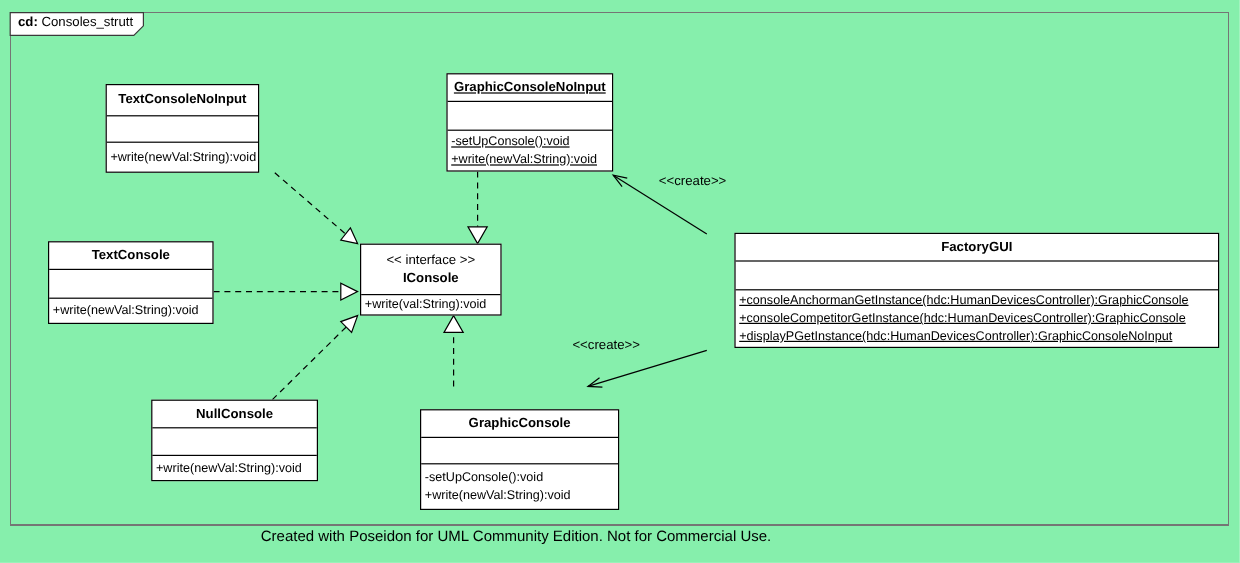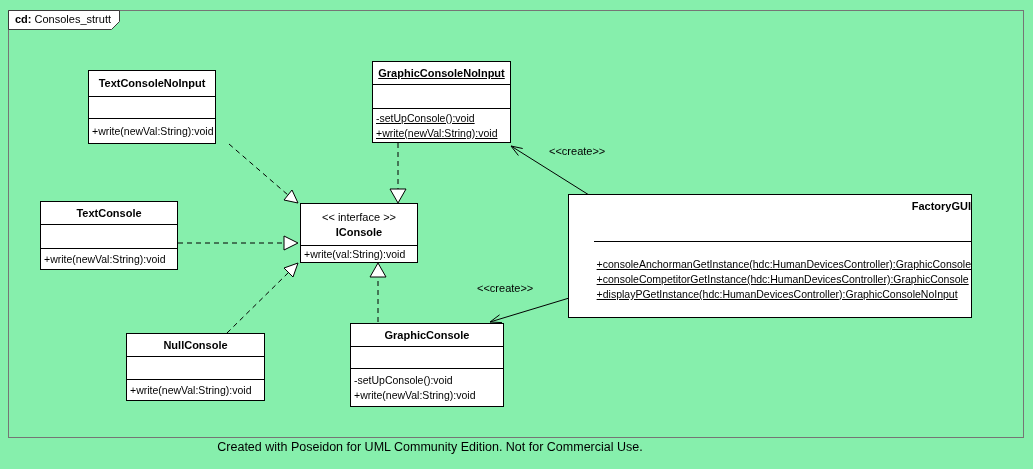--- a/index.html
+++ b/index.html
@@ -131,32 +131,32 @@
   <div class="uml-class" style="left:88px; top:333px; width:139px; height:68px;margin-left:38px;">
     <div class="uml-title" style="height:22px;">
         <span class="uml-name">NullConsole</span>
       </div>
     <div class="uml-attrs" style="height:23px;"></div>
     <div class="uml-methods">
       <div class="uml-method">+write(newVal:String):void</div>
     </div>
   </div>
 
-  <div class="uml-class" style="left:350px; top:323px; width:154px; height:84px;">
+  <div class="uml-class" style="left:350px; top:341px; width:166px; height:84px;">
     <div class="uml-title" style="height:22px;">
         <span class="uml-name">GraphicConsole</span>
       </div>
     <div class="uml-attrs" style="height:22px;"></div>
     <div class="uml-methods">
       <div class="uml-method">-setUpConsole():void</div>
       <div class="uml-method">+write(newVal:String):void</div>
     </div>
   </div>
 
-  <div class="uml-class" style="left:568px; top:194px; width:404px; height:124px;align-items:flex-end;">
+  <div class="uml-class" style="left:612px; top:194px; width:404px; height:96px;">
     <div class="uml-title" style="height:22px;">
         <span class="uml-name">FactoryGUI</span>
       </div>
     <div class="uml-attrs" style="height:24px;"></div>
     <div class="uml-methods static">
       <div class="uml-method">+consoleAnchormanGetInstance(hdc:HumanDevicesController):GraphicConsole</div>
       <div class="uml-method">+consoleCompetitorGetInstance(hdc:HumanDevicesController):GraphicConsole</div>
       <div class="uml-method">+displayPGetInstance(hdc:HumanDevicesController):GraphicConsoleNoInput</div>
     </div>
   </div>

